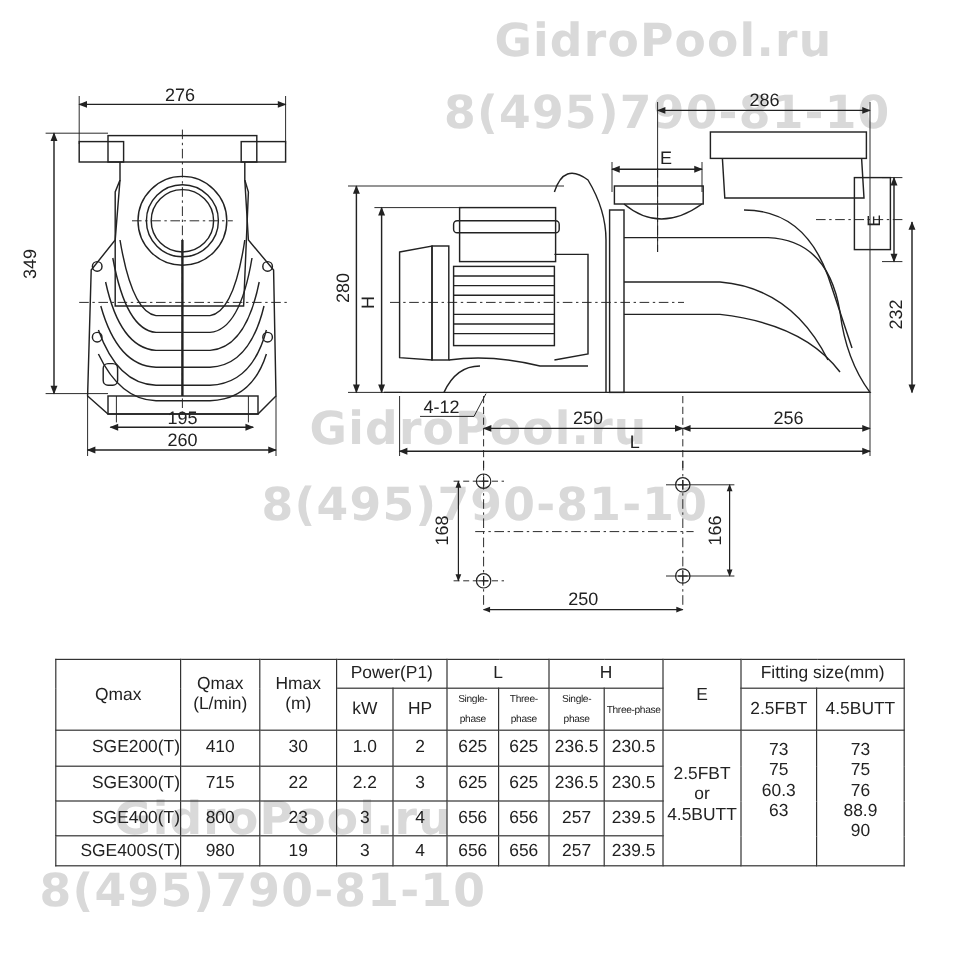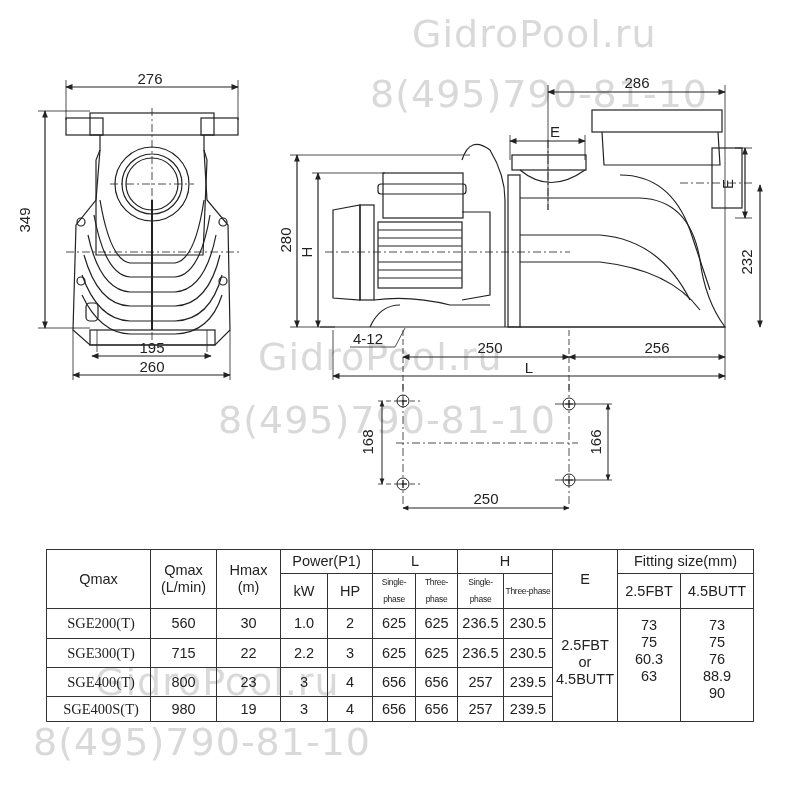--- a/index.html
+++ b/index.html
@@ -1,23 +1,23 @@
 <!DOCTYPE html>
 <html><head>
 <meta charset="utf-8">
 <style>
   html,body{margin:0;padding:0;background:#fff;}
   body{width:800px;height:800px;position:relative;overflow:hidden;font-family:"Liberation Sans",sans-serif;color:#222;}
   svg.drawing{position:absolute;left:0;top:0;}
   .dim{font-family:"Liberation Sans",sans-serif;font-size:15px;fill:#222;}
-  .wm{position:absolute;font-family:"DejaVu Sans",sans-serif;font-weight:normal;color:#d9d9d9;white-space:nowrap;z-index:1;letter-spacing:1px;}
+  .wm{position:absolute;font-family:"DejaVu Sans",sans-serif;font-weight:bold;color:#d9d9d9;white-space:nowrap;z-index:1;letter-spacing:1px;}
   table.spec{position:absolute;left:46px;top:549px;border-collapse:collapse;z-index:2;background:transparent;}
   table.spec td{border:1.3px solid #333;text-align:center;font-size:14.5px;padding:0;line-height:17px;color:#222;}
   table.spec td.sm{font-size:8.5px;letter-spacing:-0.3px;}
-  table.spec td.model{text-align:center;padding-left:5px;font-family:Liberation Serif, serif;}
+  table.spec td.model{text-align:right;padding-left:5px;}
   .multi span{display:block;}
 </style>
 </head>
 <body>
 
 <div class="wm" style="left:412px;top:12px;font-size:38px;">GidroPool.ru</div>
 <div class="wm" style="left:370px;top:72px;font-size:38px;">8(495)790-81-10</div>
 <div class="wm" style="left:258px;top:335px;font-size:38px;">GidroPool.ru</div>
 <div class="wm" style="left:218px;top:398px;font-size:38px;">8(495)790-81-10</div>
 <div class="wm" style="left:95px;top:660px;font-size:38px;">GidroPool.ru</div>
@@ -224,21 +224,21 @@
     <td>HP</td>
     <td class="sm">Single-phase</td>
     <td class="sm">Three-phase</td>
     <td class="sm">Single-phase</td>
     <td class="sm">Three-phase</td>
     <td>2.5FBT</td>
     <td>4.5BUTT</td>
   </tr>
   <tr style="height:30px;">
     <td class="model">SGE200(T)</td>
-    <td>560</td>
+    <td>410</td>
     <td>30</td>
     <td>1.0</td>
     <td>2</td>
     <td>625</td>
     <td>625</td>
     <td>236.5</td>
     <td>230.5</td>
     <td rowspan="4" class="multi" style="vertical-align:top;padding-top:28px;">
       <span>2.5FBT</span>
           <span>or</span>

